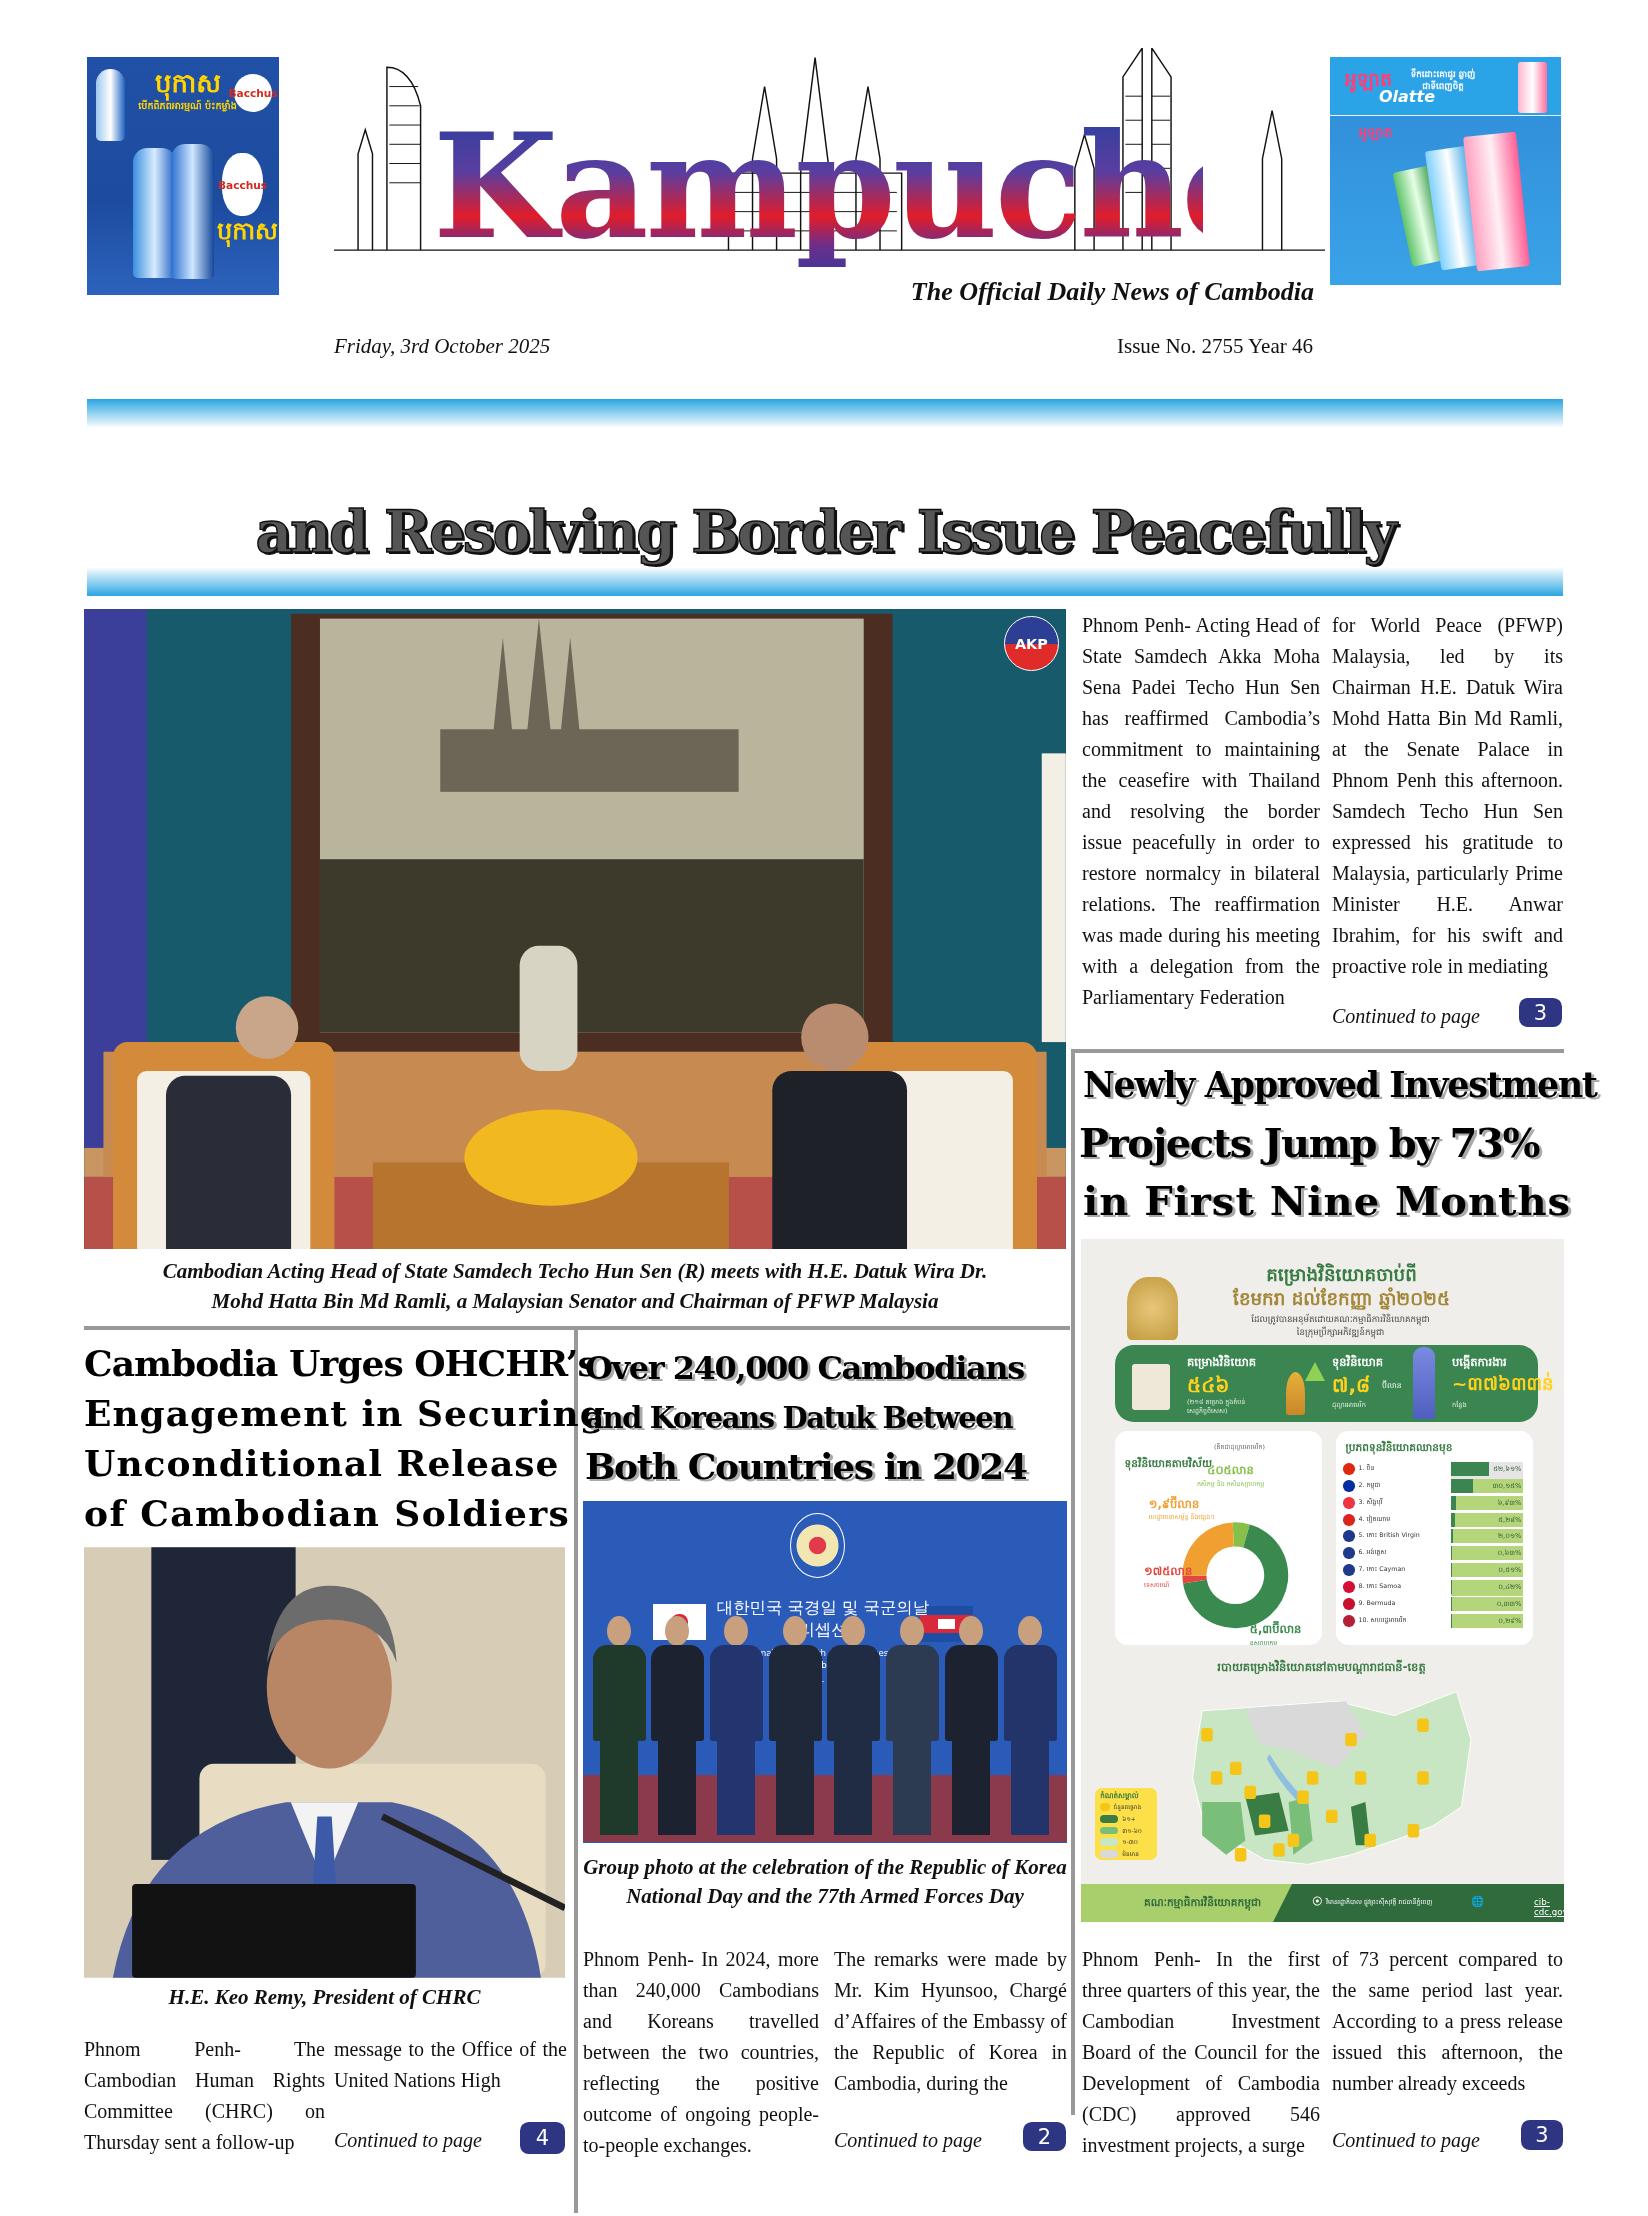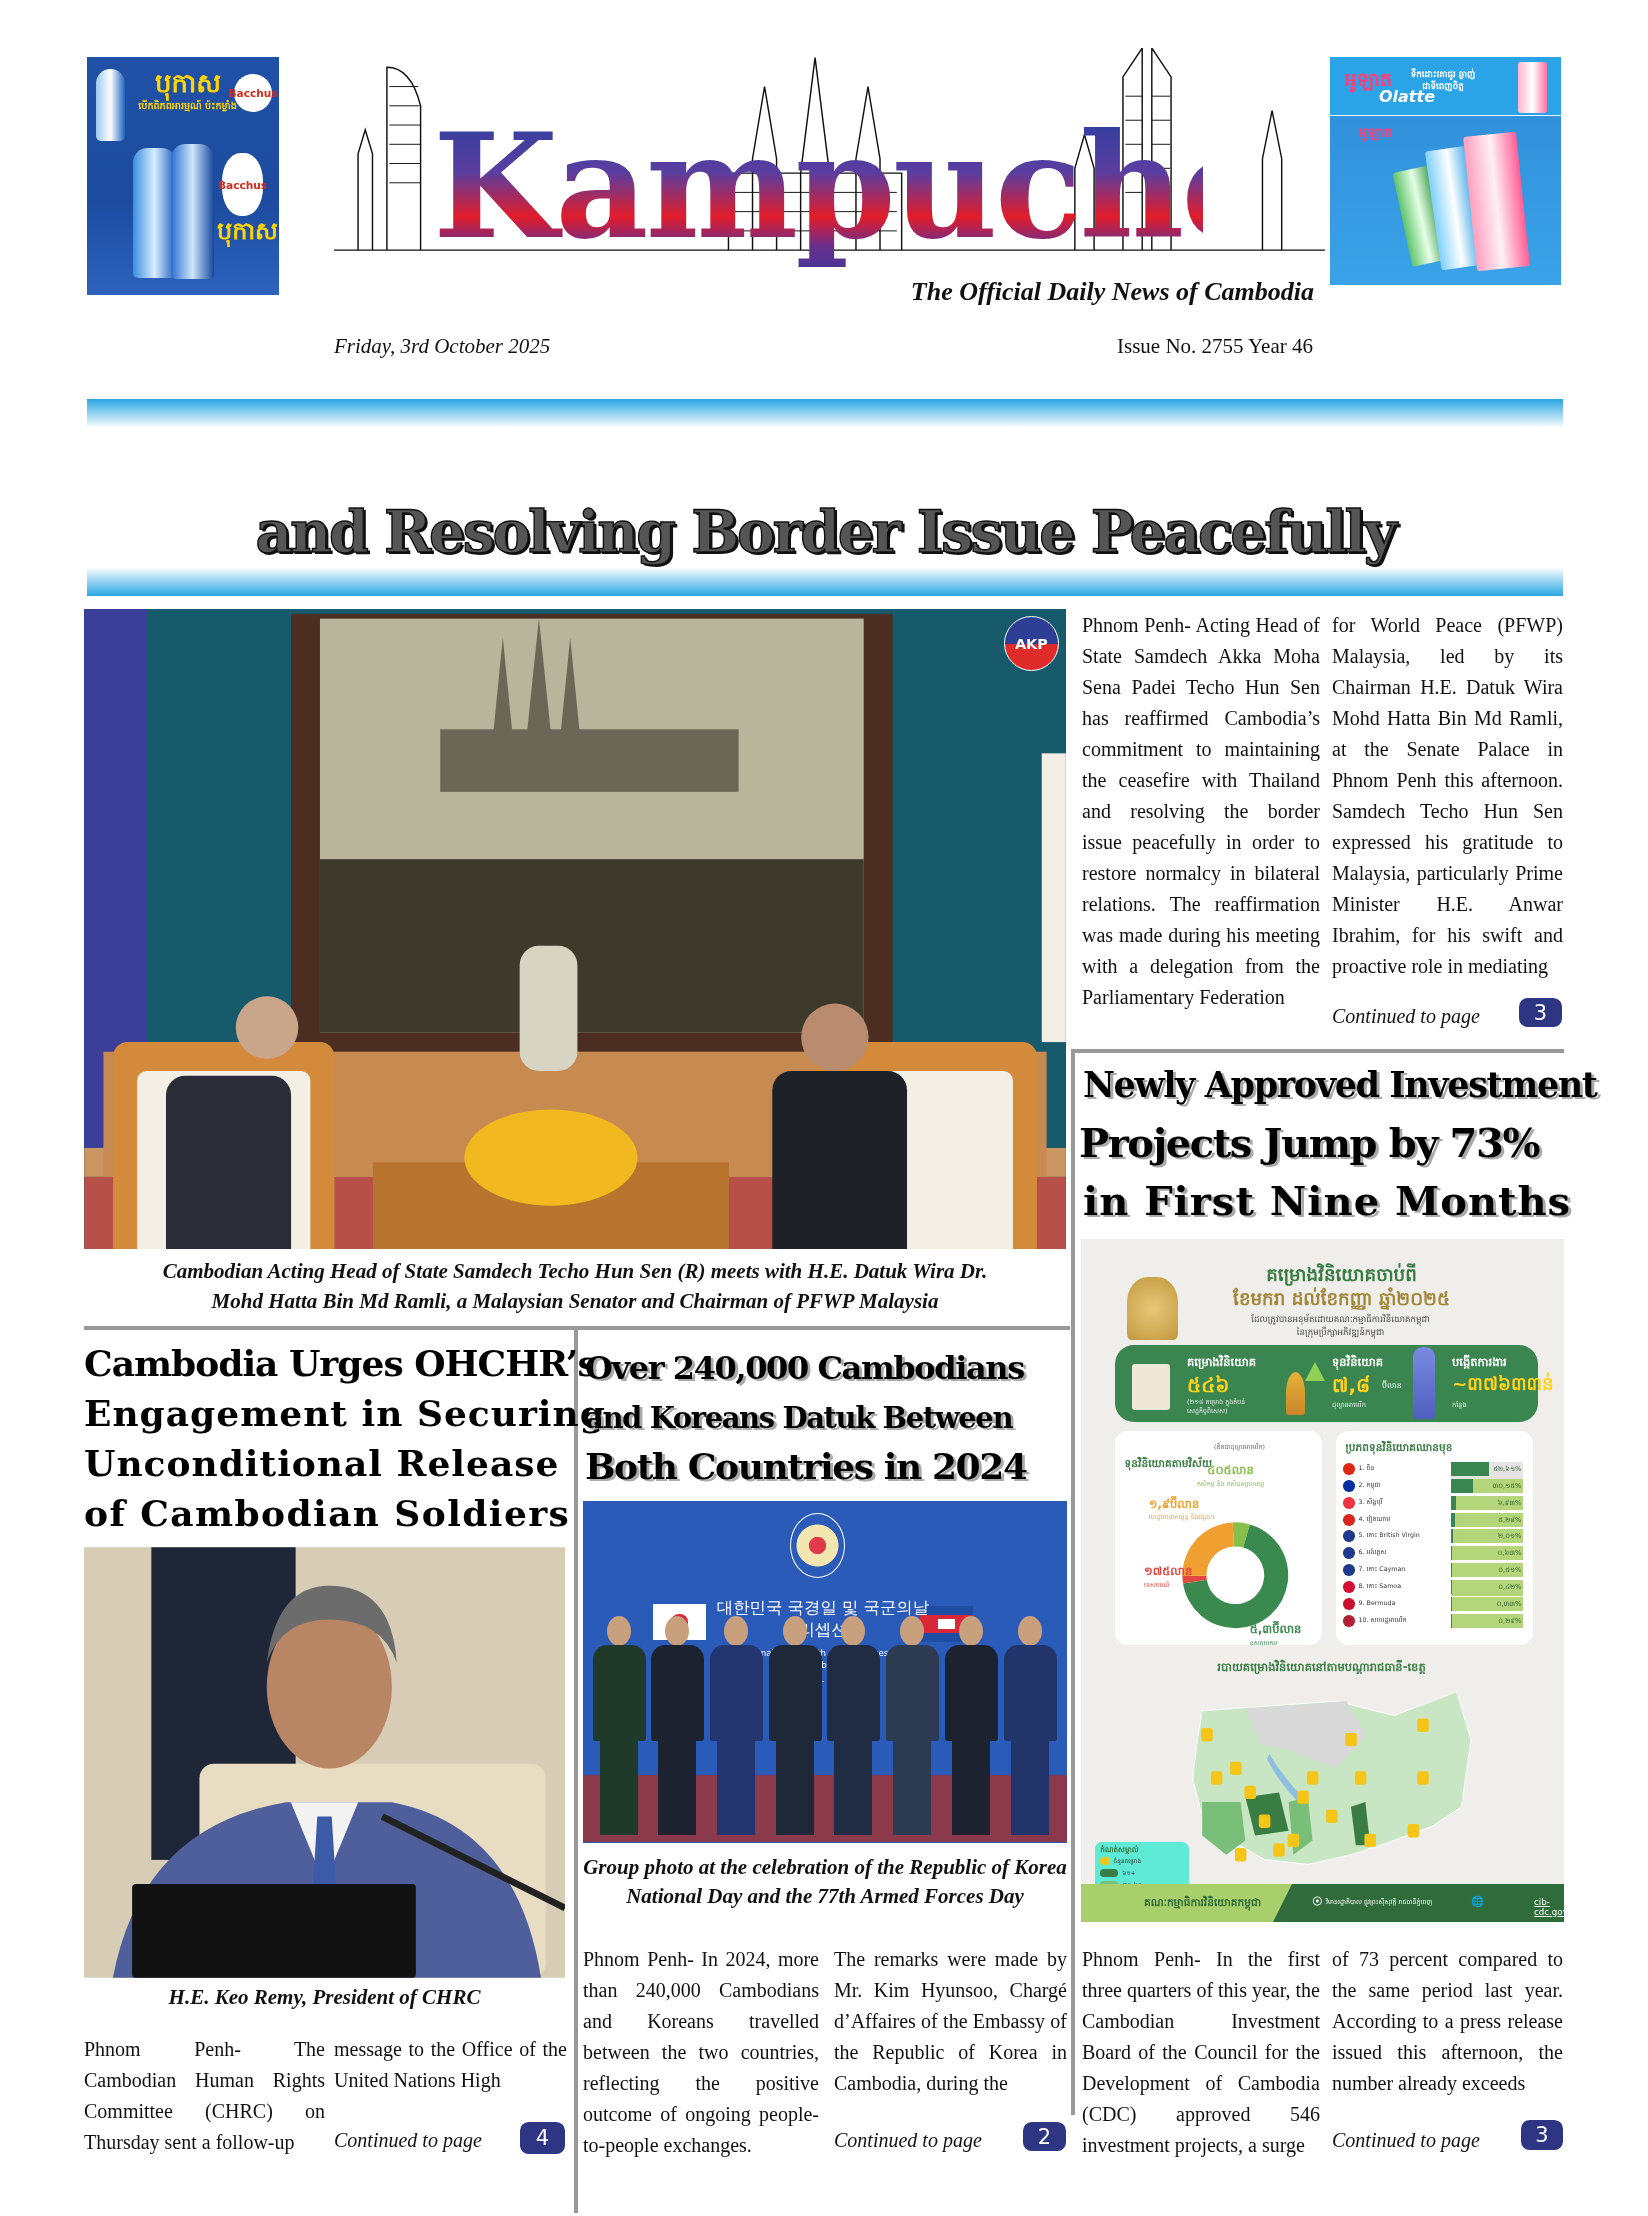--- a/index.html
+++ b/index.html
@@ -312,21 +312,21 @@
         <rect x="568" y="76" width="24" height="28" rx="5" fill="#f5c518"></rect>
         <rect x="238" y="276" width="24" height="28" rx="5" fill="#f5c518"></rect>
         <rect x="378" y="266" width="24" height="28" rx="5" fill="#f5c518"></rect>
         <rect x="298" y="316" width="24" height="28" rx="5" fill="#f5c518"></rect>
         <rect x="548" y="296" width="24" height="28" rx="5" fill="#f5c518"></rect>
         <rect x="188" y="346" width="24" height="28" rx="5" fill="#f5c518"></rect>
         <rect x="268" y="336" width="24" height="28" rx="5" fill="#f5c518"></rect>
         <rect x="458" y="316" width="24" height="28" rx="5" fill="#f5c518"></rect>
       </g>
   </svg>
-  <div style="position:absolute;left:14.4px;top:603px;width:94px;height:72px;background:#5eead4;border-radius:6.7px;">
+  <div style="position:absolute;left:14.4px;top:549px;width:62px;height:72px;background:#fde047;border-radius:6.7px;">
     <div class="kh" style="position:absolute;left:4.8px;top:2.9px;color:#3a7d44;font-weight:bold;font-size:7.2px;">កំណត់សម្គាល់</div>
     <div id="legend-items" style="position:absolute;left:4.8px;top:14.4px;">
         <div style="position: relative; height: 10.6px; margin-bottom: 1px;"><span style="display: inline-block; width: 9.6px; height: 7.7px; border-radius: 3.8px; background: rgb(245, 197, 24); vertical-align: middle; margin-right: 3.8px;"></span><span style="font-size: 5.8px; color: rgb(51, 51, 51); font-family: &quot;DejaVu Sans&quot;, sans-serif;">ចំនួនគម្រោង</span></div>
         <div style="position: relative; height: 10.6px; margin-bottom: 1px;"><span style="display: inline-block; width: 18.3px; height: 7.7px; border-radius: 3.8px; background: rgb(58, 125, 68); vertical-align: middle; margin-right: 3.8px;"></span><span style="font-size: 5.8px; color: rgb(51, 51, 51); font-family: &quot;DejaVu Sans&quot;, sans-serif;">៦១+</span></div>
         <div style="position: relative; height: 10.6px; margin-bottom: 1px;"><span style="display: inline-block; width: 18.3px; height: 7.7px; border-radius: 3.8px; background: rgb(121, 191, 122); vertical-align: middle; margin-right: 3.8px;"></span><span style="font-size: 5.8px; color: rgb(51, 51, 51); font-family: &quot;DejaVu Sans&quot;, sans-serif;">៣១-៦០</span></div>
         <div style="position: relative; height: 10.6px; margin-bottom: 1px;"><span style="display: inline-block; width: 18.3px; height: 7.7px; border-radius: 3.8px; background: rgb(200, 230, 196); vertical-align: middle; margin-right: 3.8px;"></span><span style="font-size: 5.8px; color: rgb(51, 51, 51); font-family: &quot;DejaVu Sans&quot;, sans-serif;">១-៣០</span></div>
         <div style="position: relative; height: 10.6px; margin-bottom: 1px;"><span style="display: inline-block; width: 18.3px; height: 7.7px; border-radius: 3.8px; background: rgb(217, 217, 217); vertical-align: middle; margin-right: 3.8px;"></span><span style="font-size: 5.8px; color: rgb(51, 51, 51); font-family: &quot;DejaVu Sans&quot;, sans-serif;">មិនមាន</span></div>
       </div>
   </div>
 

